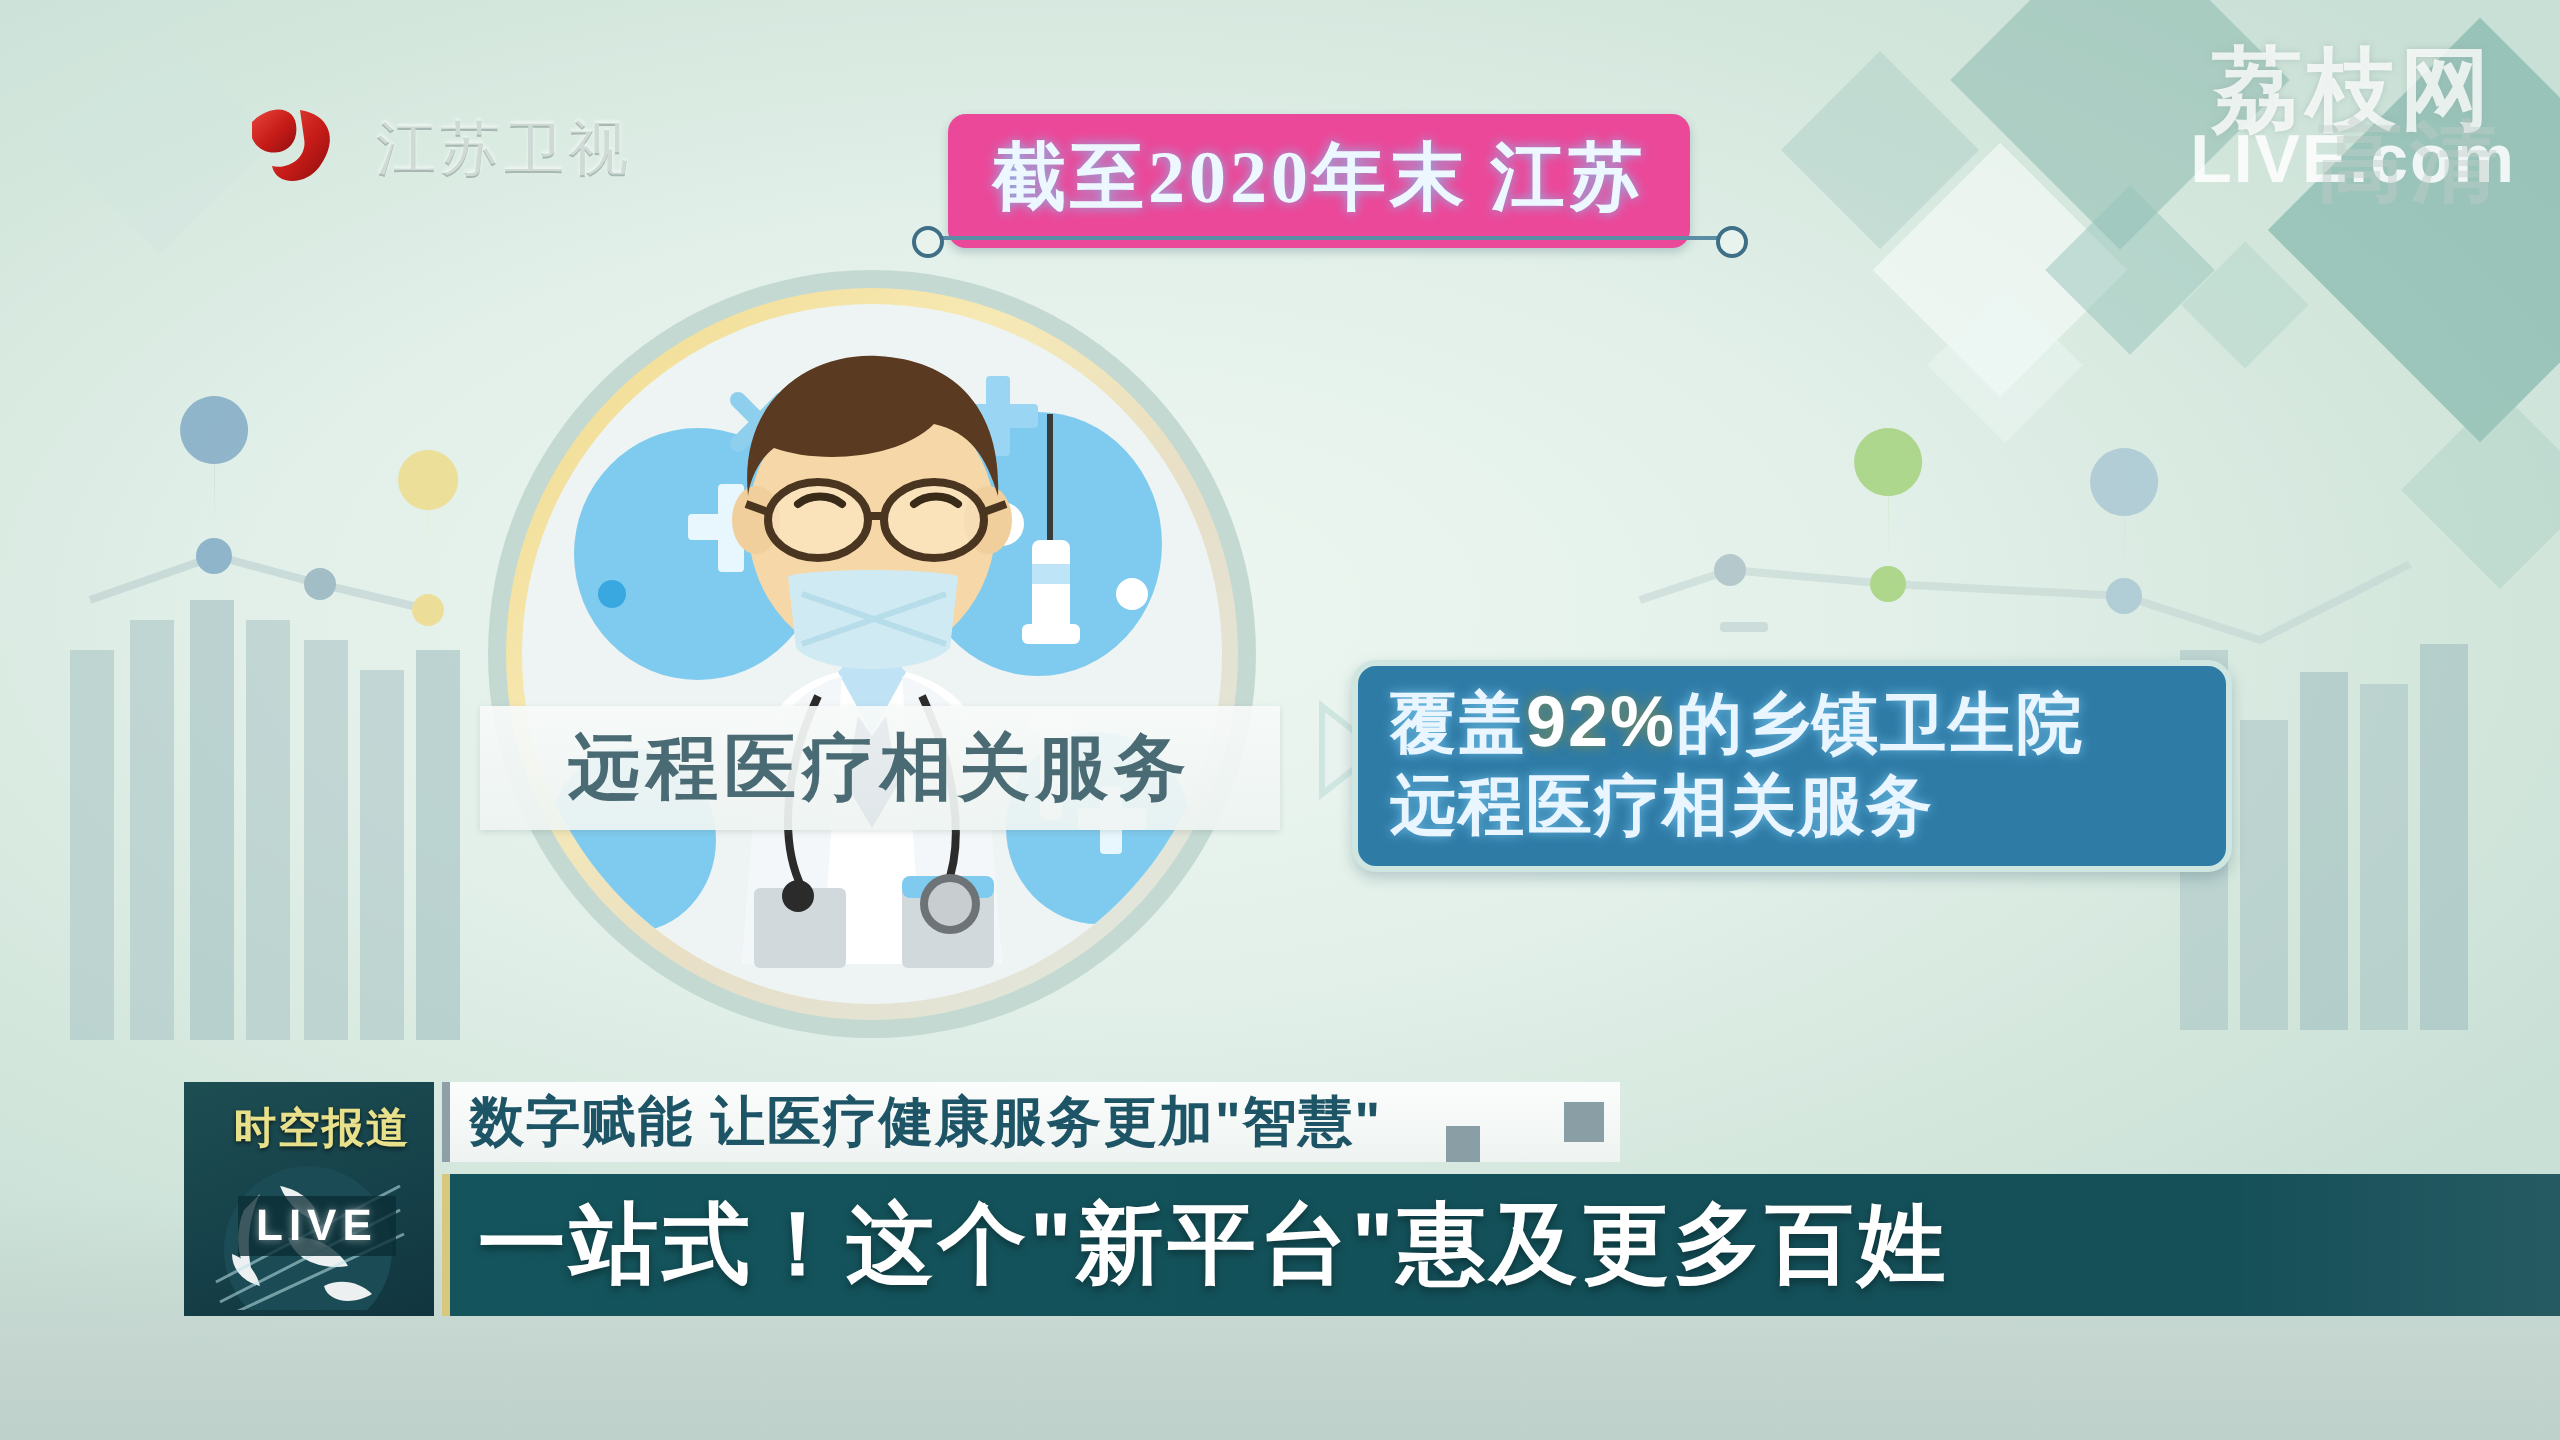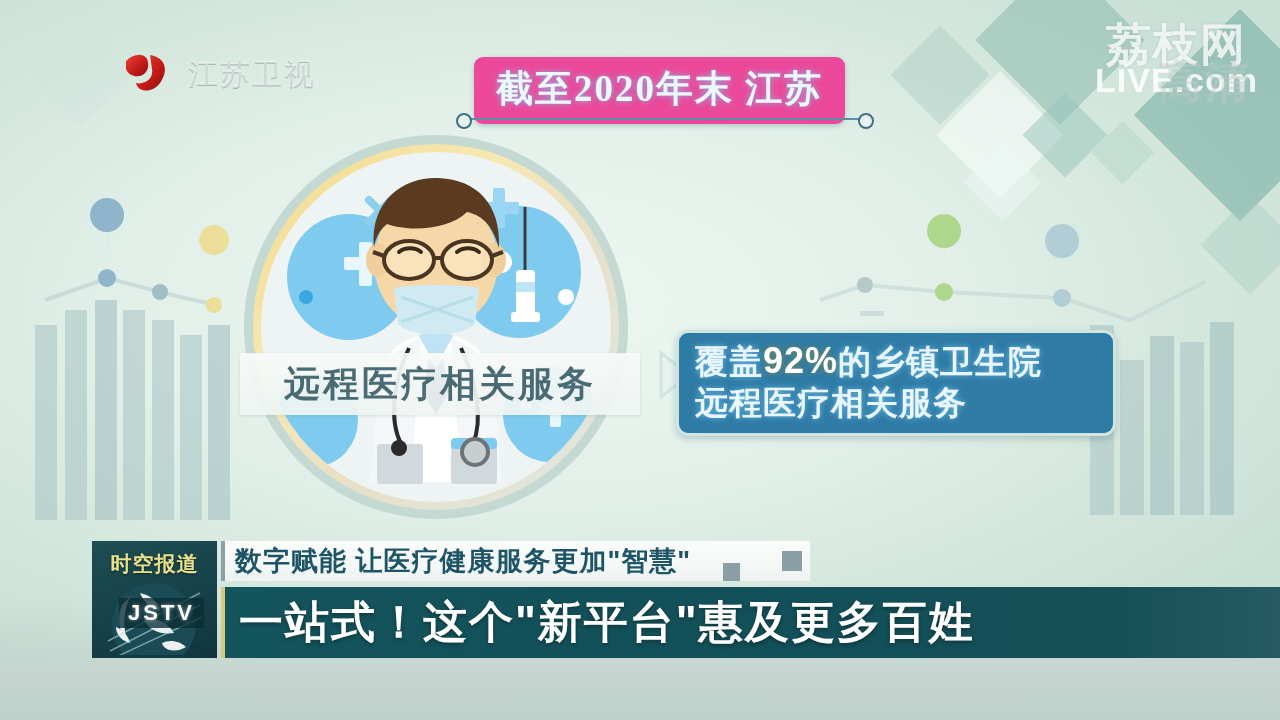--- a/index.html
+++ b/index.html
@@ -102,21 +102,21 @@
   .hl{color:#ffffff;text-shadow:0 0 6px rgba(180,150,20,.55);font-size:36px;}
 
   
   .lower{position:absolute;left:92px;top:541px;width:1110px;height:117px;}
   .prog-box{
     position:absolute;left:0;top:0;width:125px;height:117px;
     background:linear-gradient(160deg,#1d4e52 0%,#16414a 55%,#11353e 100%);
     overflow:hidden;
   }
   .prog-title{
-    position:absolute;left:0;right:0;top:9px;text-align:center;
+    position:absolute;left:0;right:12px;top:9px;text-align:right;
     font-size:21px;font-weight:bold;letter-spacing:1px;
     color:#e8e08a;text-shadow:0 1px 2px rgba(0,0,0,.6);
   }
   .globe{position:absolute;left:8px;top:38px;width:108px;height:76px;}
   .live-badge{
     position:absolute;left:27px;top:57px;
     background:rgba(10,45,52,.78);padding:2px 9px;
     font-size:22px;font-weight:bold;color:#ffffff;letter-spacing:3px;
     text-shadow:0 0 4px rgba(255,255,255,.5);
   }
@@ -341,21 +341,21 @@
           <path d="M44 40 C56 38 68 44 74 54 C62 56 48 52 44 40 Z"></path>
           <path d="M62 64 C70 60 80 62 86 68 C76 74 64 72 62 64 Z"></path>
           <path d="M16 48 C22 50 28 56 30 64 C22 62 16 56 16 48 Z"></path>
         </g>
         <g stroke="#bfe4ea" stroke-width="1.5" opacity=".55">
           <line x1="8" y1="62" x2="100" y2="14"></line>
           <line x1="10" y1="72" x2="100" y2="26"></line>
           <line x1="16" y1="78" x2="102" y2="38"></line>
         </g>
       </svg>
-      <div class="live-badge">JSTV</div>
+      <div class="live-badge">LIVE</div>
     </div>
 
     <div class="sub-accent"></div>
     <div class="sub-bar">
       <span>数字赋能  让医疗健康服务更加"智慧"</span>
     </div>
     <div class="sq" style="left:631px;top:22px;width:17px;height:18px;"></div>
     <div class="sq" style="left:690px;top:10px;width:20px;height:20px;"></div>
 
     <div class="head-gold"></div>

